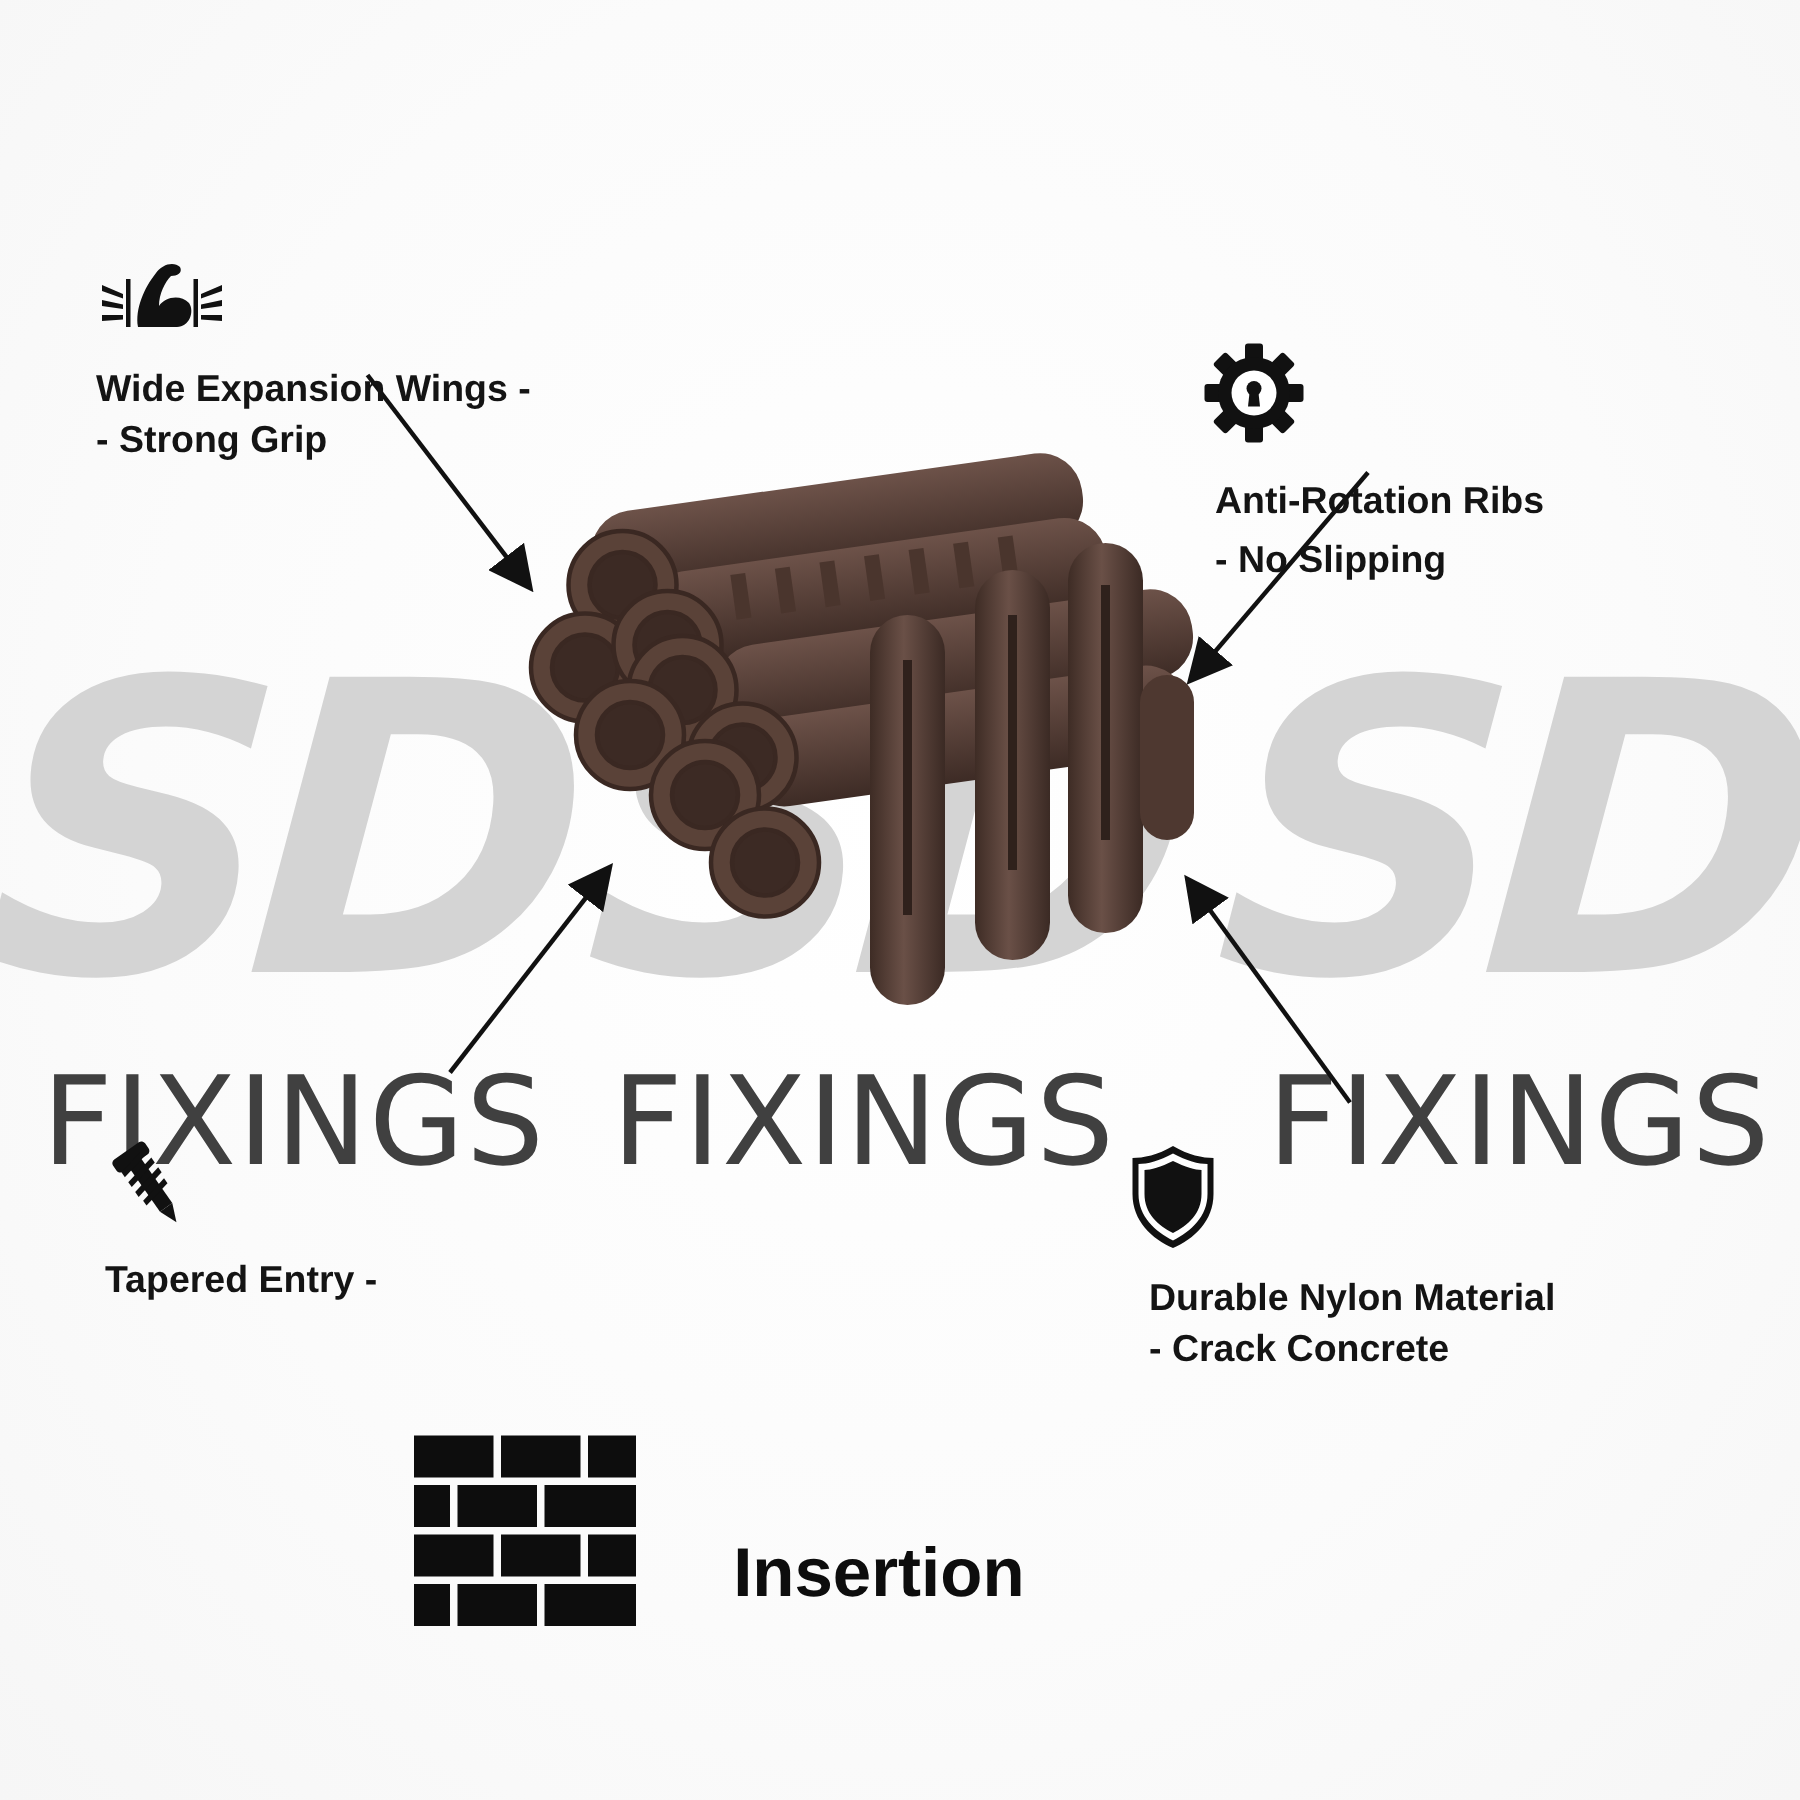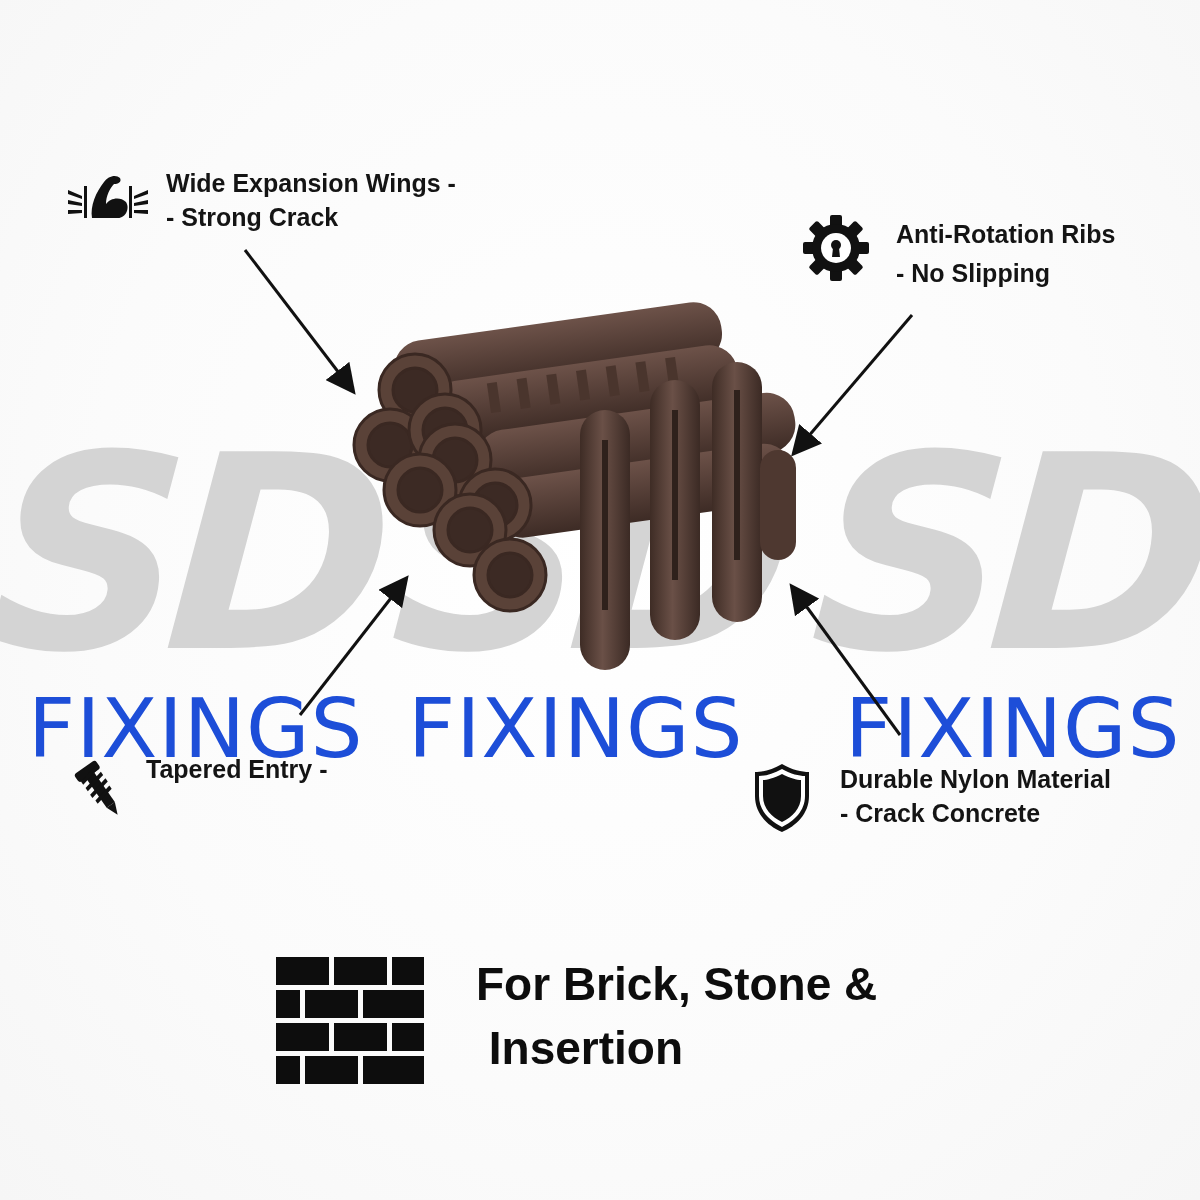--- a/index.html
+++ b/index.html
@@ -10,25 +10,25 @@
     color:#111;
   }
   .abs { position:absolute; }
   
   .wm-sd {
     position:absolute; top:420px; font-family:"DejaVu Sans", sans-serif;
     font-weight:bold; font-size:270px; line-height:1; color:#d4d4d4;
     letter-spacing:-18px; font-style:italic; transform:skewX(-4deg);
   }
   .wm-fix {
-    position:absolute; top:688px; font-family:"DejaVu Sans", sans-serif;
-    font-size:82px; line-height:1; color:#1d4ed8; letter-spacing:1px;
+    position:absolute; top:708px; font-family:"DejaVu Sans", sans-serif;
+    font-size:82px; line-height:1; color:#404040; letter-spacing:1px;
   }
   .feature {
-    position:absolute; display:flex; align-items:flex-start; gap:14px;
+    position:absolute; display:flex; align-items:flex-start; gap:14px;flex-direction:column;
   }
   .feature .text {
     font-weight:bold; font-size:25px; line-height:34px; color:#141414;
     white-space:pre;
   }
   .bottom-text {
     position:absolute; left:476px; top:952px;
     font-weight:bold; font-size:46px; line-height:64px; color:#0d0d0d;
     white-space:pre;
   }
@@ -122,24 +122,24 @@
     <svg width="88" height="58" viewBox="0 0 88 58">
       <g fill="#111">
         <path d="M4,20 l14,6 v3 l-14,-5z M4,30 l14,3 v3 l-14,-2z M4,40 l14,0 v3 l-14,1z"></path>
         <rect x="20" y="16" width="3" height="32"></rect>
         <path d="M84,20 l-14,6 v3 l14,-5z M84,30 l-14,3 v3 l14,-2z M84,40 l-14,0 v3 l14,1z"></path>
         <rect x="65" y="16" width="3" height="32"></rect>
         <path d="M28,48 C26,36 32,22 40,12 C44,6 52,4 56,8 C58,12 54,14 50,14 C46,18 42,26 42,34 C46,28 56,26 62,32 C66,38 62,48 54,48 Z"></path>
       </g>
     </svg>
   </span>
-  <div class="text"><span>Wide Expansion Wings -</span><br><span>- Strong Crack</span></div>
-</div>
-
-<div class="feature" style="left:800px; top:212px;">
+  <div class="text"><span>Wide Expansion Wings -</span><br><span>- Strong Grip</span></div>
+</div>
+
+<div class="feature" style="left:800px; top:226px;">
   <span style="margin-top:0px;">
     <svg width="72" height="72" viewBox="0 0 72 72">
       <g fill="#111" transform="translate(36 36)">
         <rect x="-6" y="-33" width="12" height="14" rx="2"></rect>
         <rect x="-6" y="-33" width="12" height="14" rx="2" transform="rotate(45)"></rect>
         <rect x="-6" y="-33" width="12" height="14" rx="2" transform="rotate(90)"></rect>
         <rect x="-6" y="-33" width="12" height="14" rx="2" transform="rotate(135)"></rect>
         <rect x="-6" y="-33" width="12" height="14" rx="2" transform="rotate(180)"></rect>
         <rect x="-6" y="-33" width="12" height="14" rx="2" transform="rotate(225)"></rect>
         <rect x="-6" y="-33" width="12" height="14" rx="2" transform="rotate(270)"></rect>
@@ -195,13 +195,13 @@
         <rect x="91" y="35" width="61" height="28"></rect>
       <rect x="4" y="68" width="53" height="28"></rect>
         <rect x="62" y="68" width="53" height="28"></rect>
         <rect x="120" y="68" width="32" height="28"></rect>
       <rect x="4" y="101" width="24" height="28"></rect>
         <rect x="33" y="101" width="53" height="28"></rect>
         <rect x="91" y="101" width="61" height="28"></rect>
     </g>
   </svg>
 </div>
-<div class="bottom-text"><span>For Brick, Stone &amp;</span><br><span> Insertion</span></div>
+<div class="bottom-text"><br><span> Insertion</span></div>
 
 </body></html>

